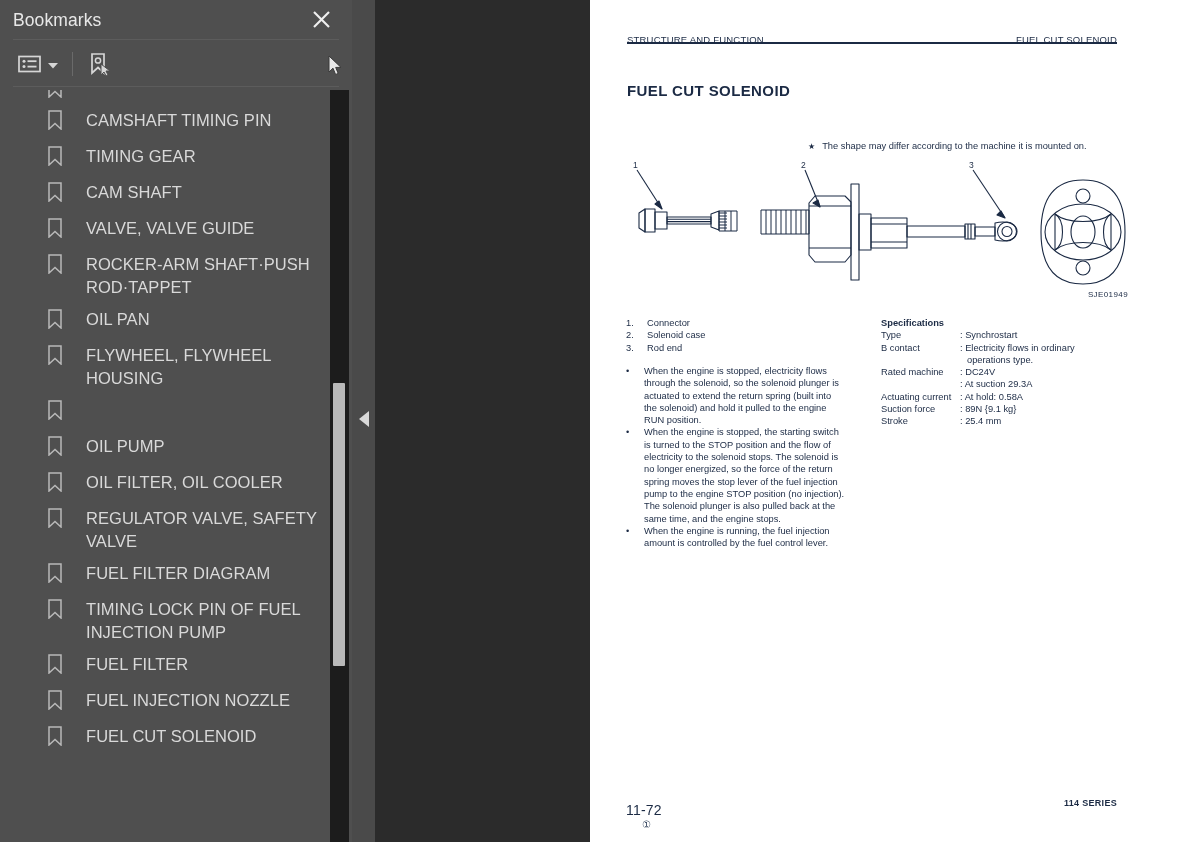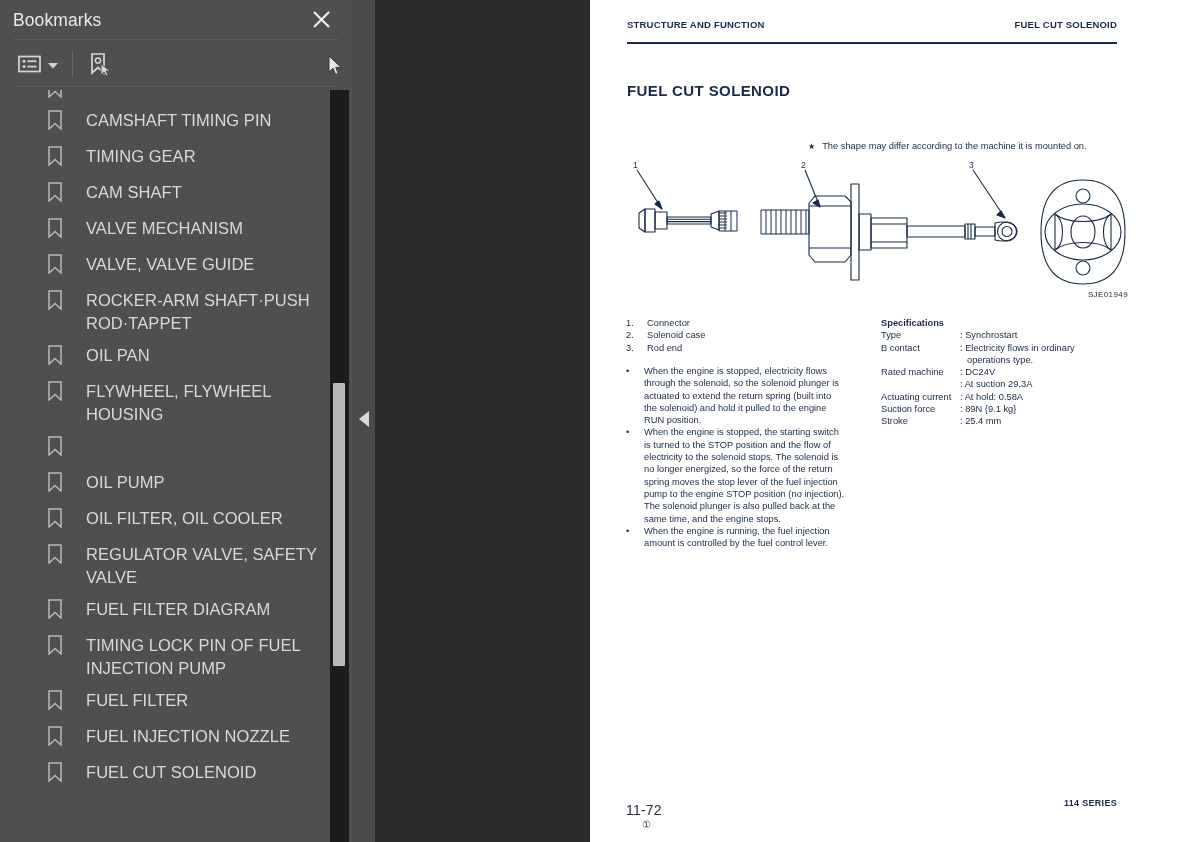--- a/index.html
+++ b/index.html
@@ -133,23 +133,23 @@
   }
 
   
   .page {
     position: absolute; left: 590px; top: 0;
     width: 610px; height: 842px;
     background: #ffffff;
     color: #1b2a44;
   }
   .pg-head {
-    position: absolute; left: 37px; top: 19px; right: 83px;
+    position: absolute; left: 37px; top: 34px; right: 83px;
     display: flex; justify-content: space-between;
-    font-size: 9.5px; font-weight: bold;
+    font-size: 9.5px; font-weight: normal;
     letter-spacing: .2px;
     color: #1b2a44;
   }
   .pg-head-rule {
     position: absolute; left: 37px; right: 83px; top: 42px;
     height: 1.6px; background: #1b2a44;
   }
   .pg-title {
     position: absolute; left: 37px; top: 82px;
     font-size: 15px; font-weight: bold;
@@ -284,26 +284,20 @@
           <div class="bm-row">
             <span class="bm-icon"><svg width="14" height="20" viewBox="0 0 14 20">
                 <path d="M1 1 L13 1 L13 19 L7 13.5 L1 19 Z" fill="none" stroke="#b9b9b9" stroke-width="1.5"></path>
               </svg></span>
             <span class="bm-label">CAM SHAFT</span>
           </div>
           <div class="bm-row">
             <span class="bm-icon"><svg width="14" height="20" viewBox="0 0 14 20">
                 <path d="M1 1 L13 1 L13 19 L7 13.5 L1 19 Z" fill="none" stroke="#b9b9b9" stroke-width="1.5"></path>
               </svg></span>
-            <span class="bm-label">VALVE MECHANISM</span>
-          </div>
-          <div class="bm-row">
-            <span class="bm-icon"><svg width="14" height="20" viewBox="0 0 14 20">
-                <path d="M1 1 L13 1 L13 19 L7 13.5 L1 19 Z" fill="none" stroke="#b9b9b9" stroke-width="1.5"></path>
-              </svg></span>
             <span class="bm-label">VALVE, VALVE GUIDE</span>
           </div>
           <div class="bm-row">
             <span class="bm-icon"><svg width="14" height="20" viewBox="0 0 14 20">
                 <path d="M1 1 L13 1 L13 19 L7 13.5 L1 19 Z" fill="none" stroke="#b9b9b9" stroke-width="1.5"></path>
               </svg></span>
             <span class="bm-label">ROCKER-ARM SHAFT·PUSH ROD·TAPPET</span>
           </div>
           <div class="bm-row">
             <span class="bm-icon"><svg width="14" height="20" viewBox="0 0 14 20">

